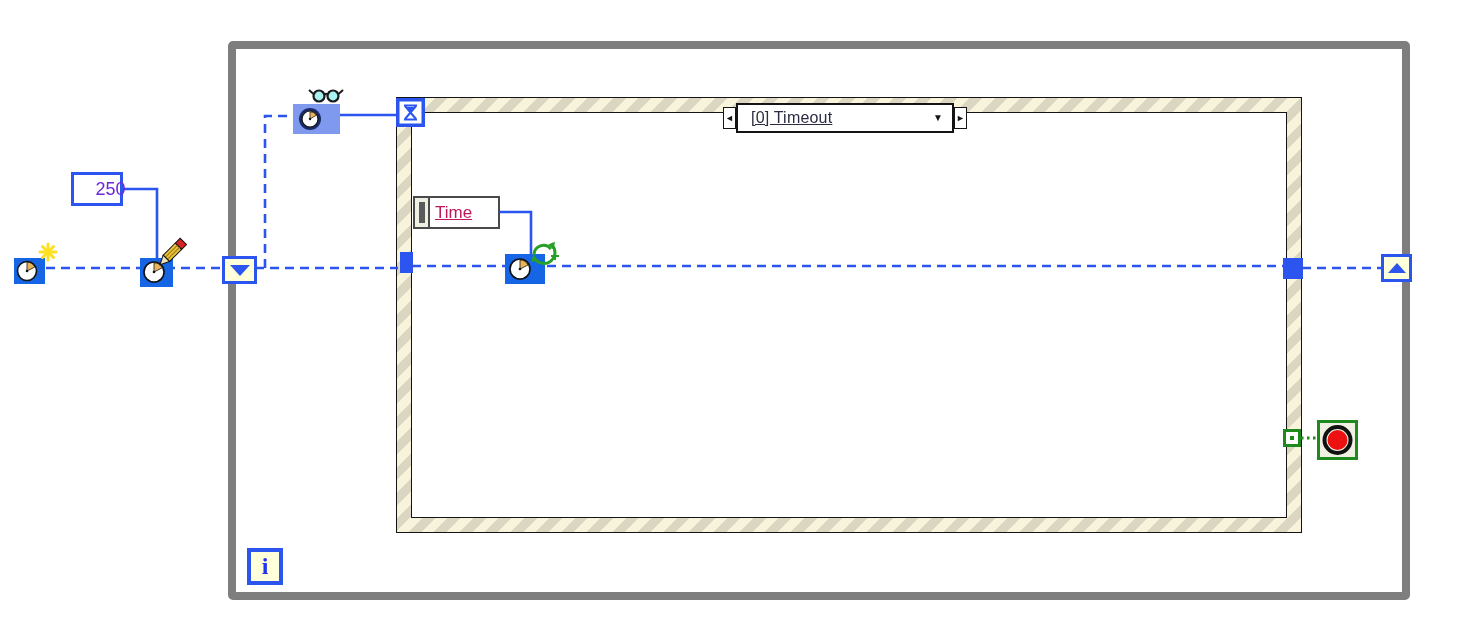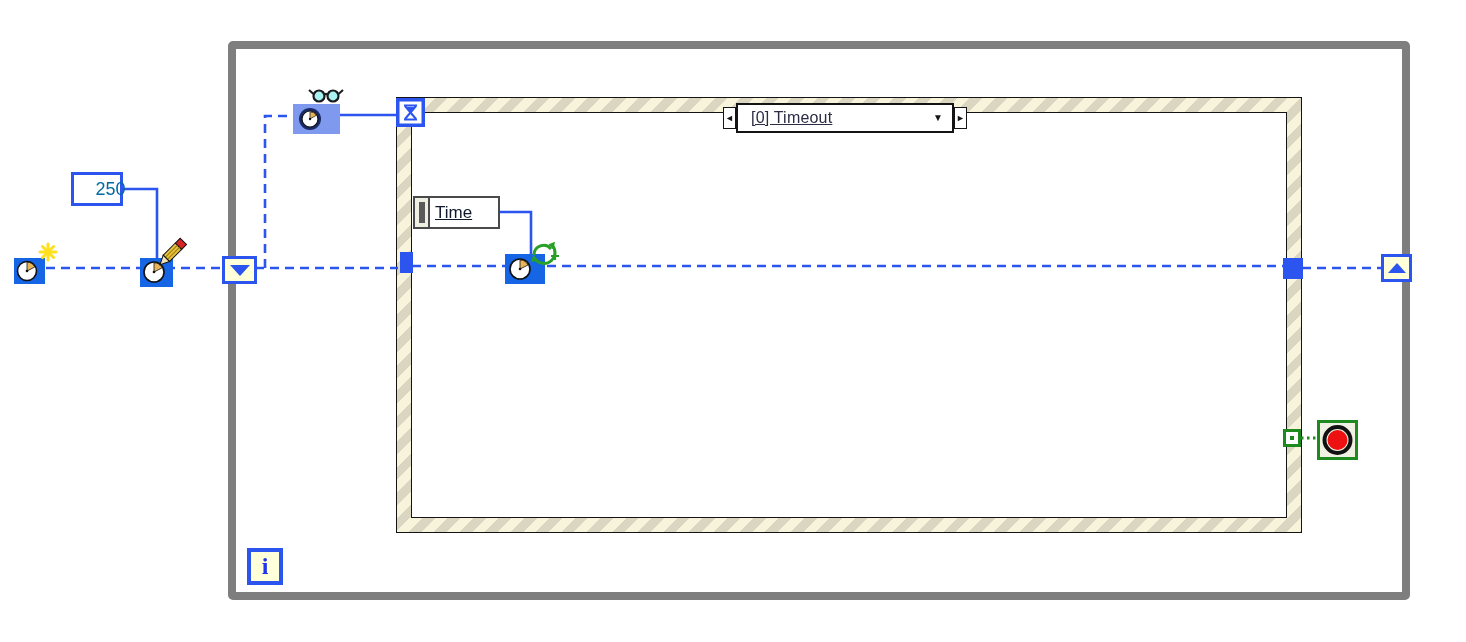--- a/index.html
+++ b/index.html
@@ -26,28 +26,28 @@
   .sel-arrow{width:13px;height:22px;box-sizing:border-box;border:1px solid #141414;background:#fff;
     display:flex;align-items:center;justify-content:center;font-size:9px;color:#141414;line-height:1;}
   .sel-main{position:relative;width:218px;height:30px;box-sizing:border-box;border:2px solid #141414;
     background:#fff;display:flex;align-items:center;padding-left:13px;
     font-size:16px;color:#2B2B44;letter-spacing:0.2px;text-decoration:underline;}
   .sel-drop{position:absolute;right:9px;top:8px;font-size:10px;color:#141414;line-height:1;}
 
   
   .const-250{left:71px;top:172px;width:52px;height:34px;box-sizing:border-box;
     border:3px solid var(--wire_blue,#2B55EE);background:#fff;display:flex;align-items:center;
-    justify-content:center;font-size:18px;color:#0369a1;padding-left:27px;}
+    justify-content:center;font-size:18px;color:#6d28d9;padding-left:27px;}
   .time-terminal{left:413px;top:196px;width:87px;height:33px;box-sizing:border-box;
     border:2px solid #4A4A4A;background:#fff;display:flex;align-items:stretch;}
   .time-dtype{width:13px;background:#EFEEE2;border-right:2px solid #4A4A4A;
     display:flex;align-items:center;justify-content:center;}
   .time-dtype-bar{width:6px;height:21px;background:#5A5A5A;}
   .time-text{flex:1;display:flex;align-items:center;padding-left:5px;
-    font-size:17px;color:#0f172a;text-decoration:underline;}
+    font-size:17px;color:#be185d;text-decoration:underline;}
 
   .shift-reg{box-sizing:border-box;border:3px solid var(--wire_blue,#2B55EE);
     background:var(--terminal_yellow,#FFFFD9);display:flex;align-items:center;justify-content:center;}
   .sr-left{left:222px;top:256px;width:35px;height:28px;}
   .sr-right{left:1381px;top:254px;width:31px;height:28px;}
   .tri-down{width:0;height:0;border-left:10px solid transparent;border-right:10px solid transparent;
     border-top:11px solid var(--wire_blue,#2B55EE);}
   .tri-up{width:0;height:0;border-left:9px solid transparent;border-right:9px solid transparent;
     border-bottom:10px solid var(--wire_blue,#2B55EE);}
 

